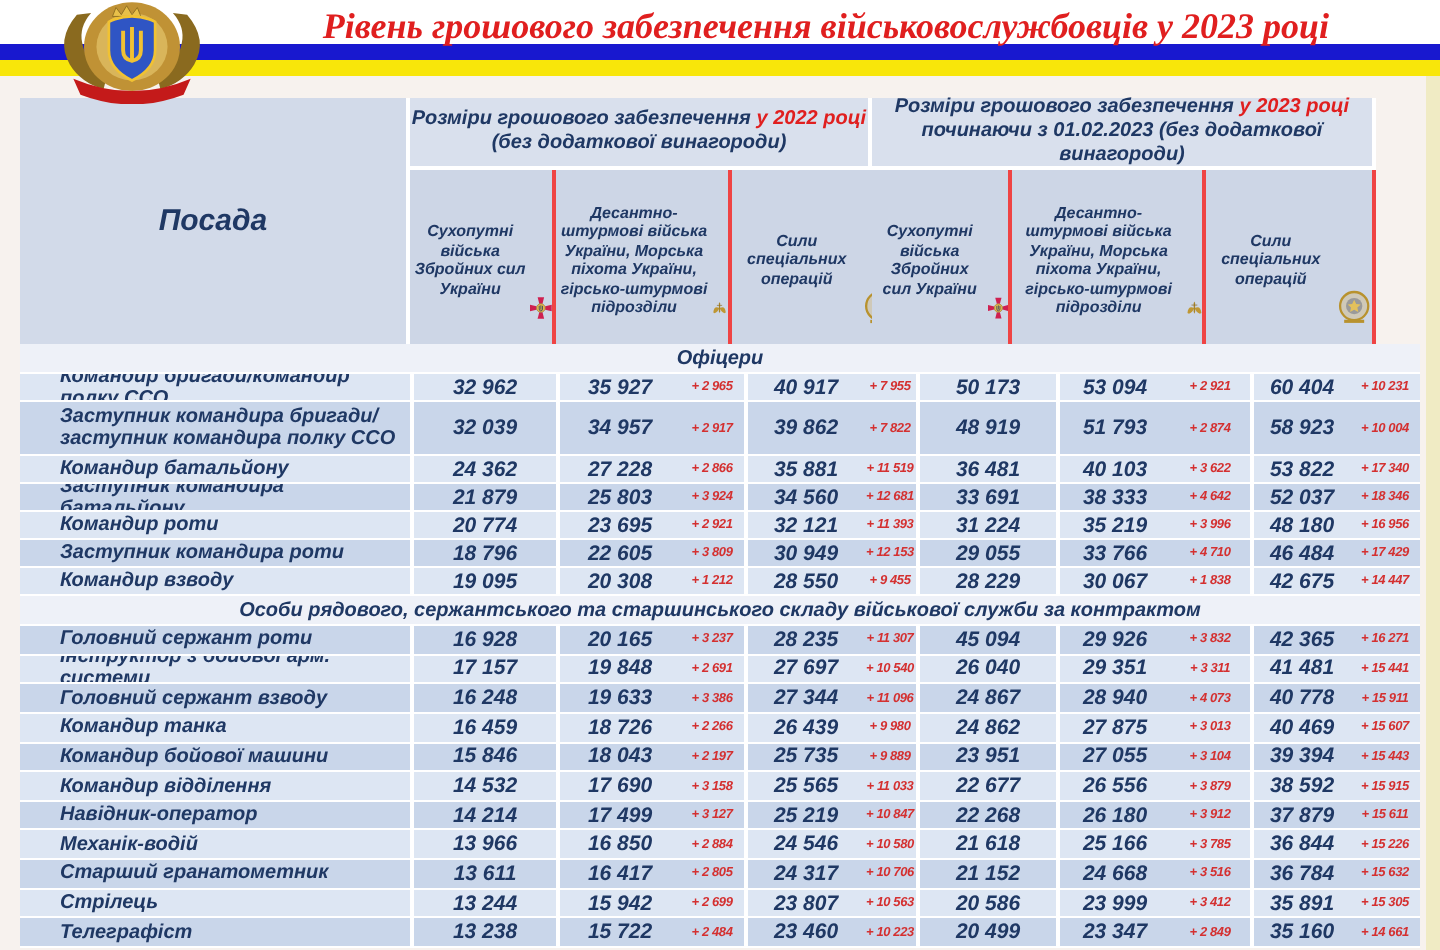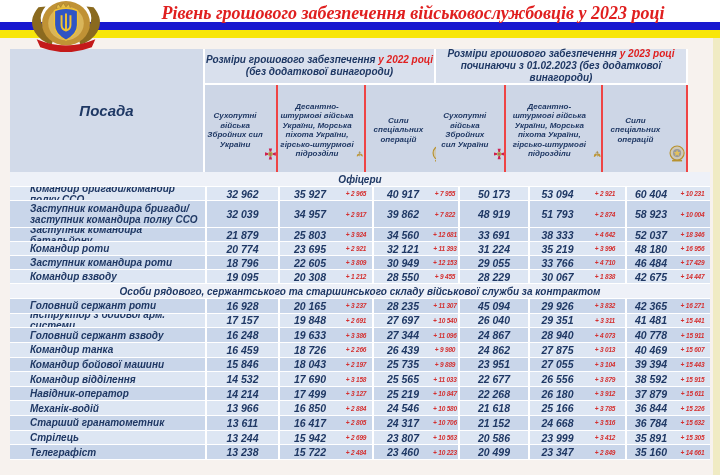--- a/index.html
+++ b/index.html
@@ -189,20 +189,33 @@
           <div class="cell c2">34 957</div>
           <div class="cell dd2 d">+ 2 917</div>
           <div class="cell c3">39 862</div>
           <div class="cell dd3 d">+ 7 822</div>
           <div class="cell c4">48 919</div>
           <div class="cell c5">51 793</div>
           <div class="cell dd5 d">+ 2 874</div>
           <div class="cell c6">58 923</div>
           <div class="cell dd6 d">+ 10 004</div>
         </div>
+        <div class="row a">
+          <div class="cell pos">Командир батальйону</div>
+          <div class="cell c1">24 362</div>
+          <div class="cell c2">27 228</div>
+          <div class="cell dd2 d">+ 2 866</div>
+          <div class="cell c3">35 881</div>
+          <div class="cell dd3 d">+ 11 519</div>
+          <div class="cell c4">36 481</div>
+          <div class="cell c5">40 103</div>
+          <div class="cell dd5 d">+ 3 622</div>
+          <div class="cell c6">53 822</div>
+          <div class="cell dd6 d">+ 17 340</div>
+        </div>
         <div class="row b">
           <div class="cell pos">Заступник командира батальйону</div>
           <div class="cell c1">21 879</div>
           <div class="cell c2">25 803</div>
           <div class="cell dd2 d">+ 3 924</div>
           <div class="cell c3">34 560</div>
           <div class="cell dd3 d">+ 12 681</div>
           <div class="cell c4">33 691</div>
           <div class="cell c5">38 333</div>
           <div class="cell dd5 d">+ 4 642</div>

